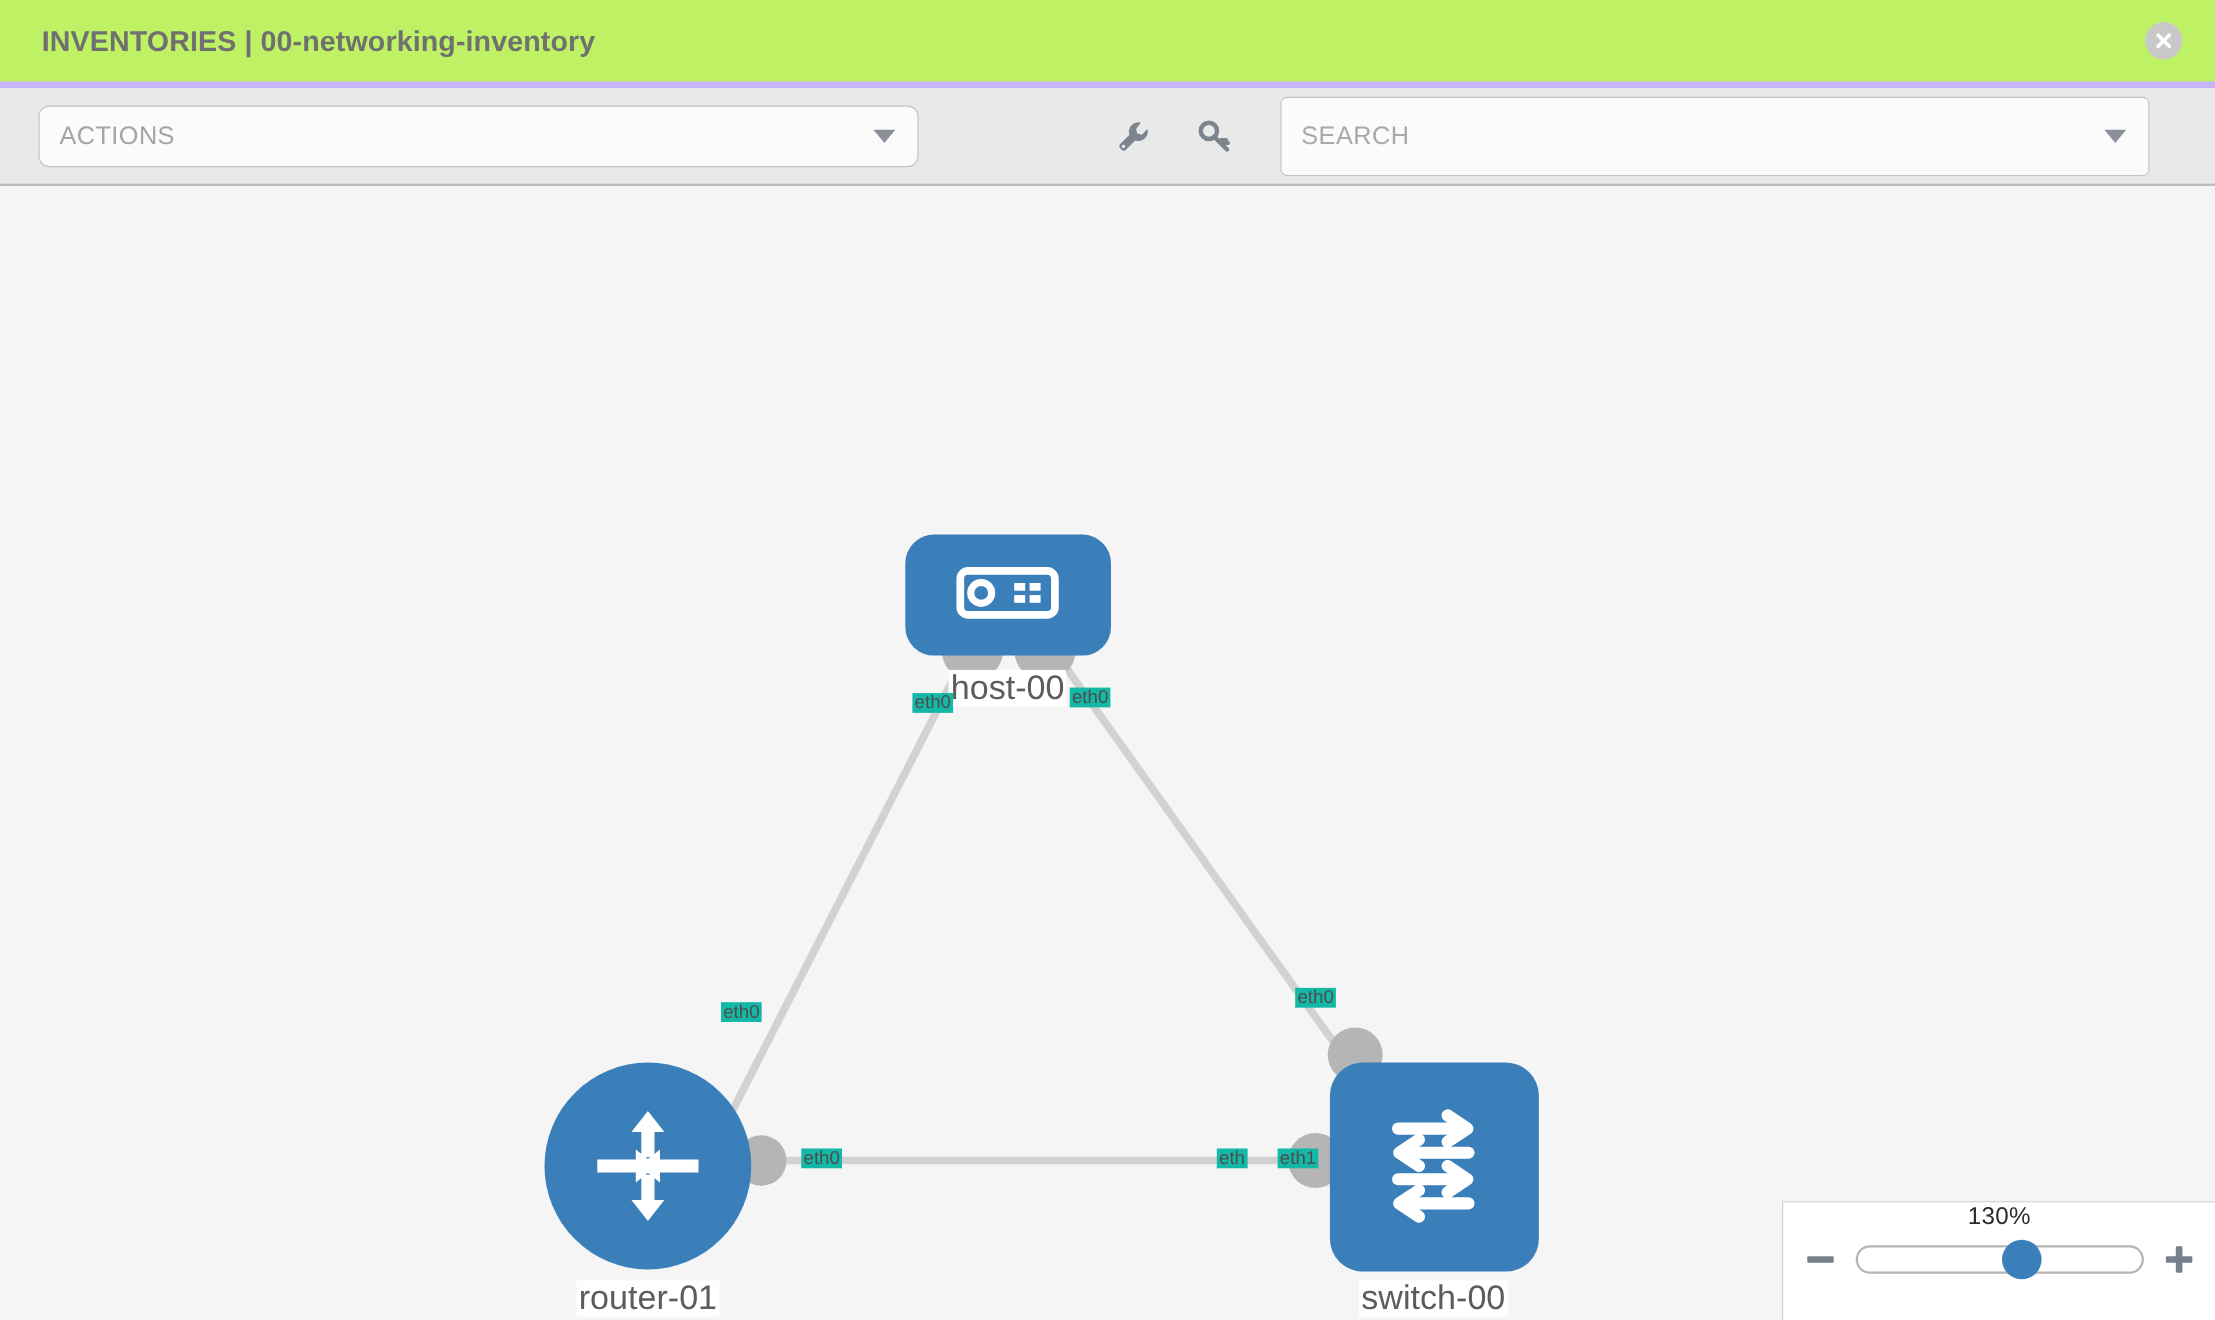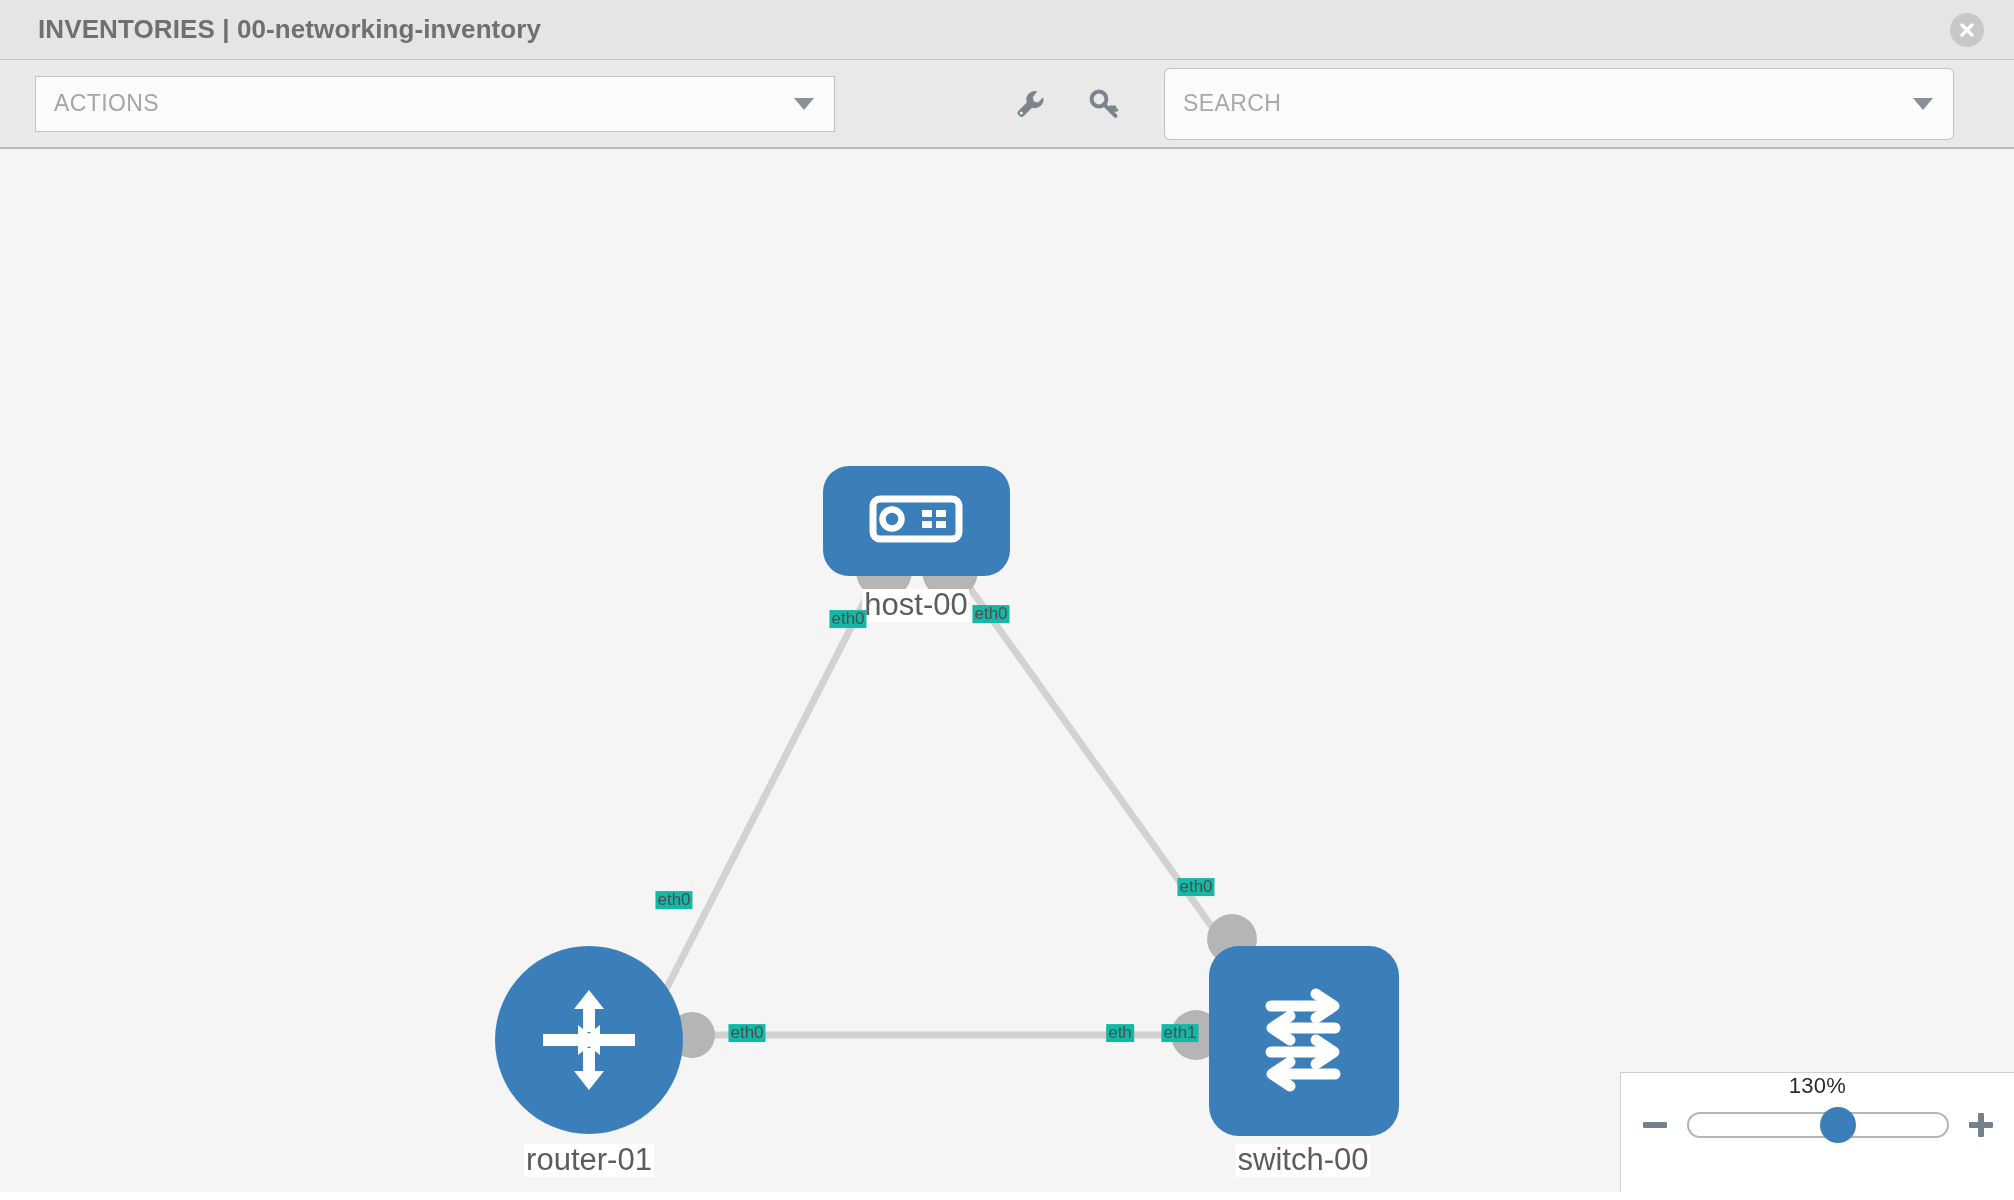--- a/index.html
+++ b/index.html
@@ -7,23 +7,23 @@
     width: 2014px;
     height: 1200px;
     overflow: hidden;
     font-family: "Liberation Sans", sans-serif;
     background: #ffffff;
   }
 
   
   .header {
     position: relative;
-    height: 60px;
-    background: #e5e5e5;
-    border-bottom: 1px solid #c4b5fd;
+    height: 80px;
+    background: #bef264;
+    border-bottom: 6px solid #c4b5fd;
     display: flex;
     align-items: center;
   }
   .page-title {
     margin-left: 38px;
     font-size: 26px;
     font-weight: bold;
     color: #707070;
     letter-spacing: 0.1px;
     white-space: nowrap;
@@ -52,21 +52,21 @@
     border-bottom: 2px solid #b8b8b8;
     display: flex;
     align-items: center;
   }
   .actions-select {
     margin-left: 35px;
     width: 800px;
     height: 56px;
     background: #fbfbfb;
     border: 1px solid #c2c2c2;
-    border-radius: 0;
+    border-radius: 10px;
     display: flex;
     align-items: center;
     position: relative;
     cursor: pointer;
   }
   .actions-label {
     margin-left: 18px;
     font-size: 23px;
     color: #a5a5a5;
     letter-spacing: 0.4px;

